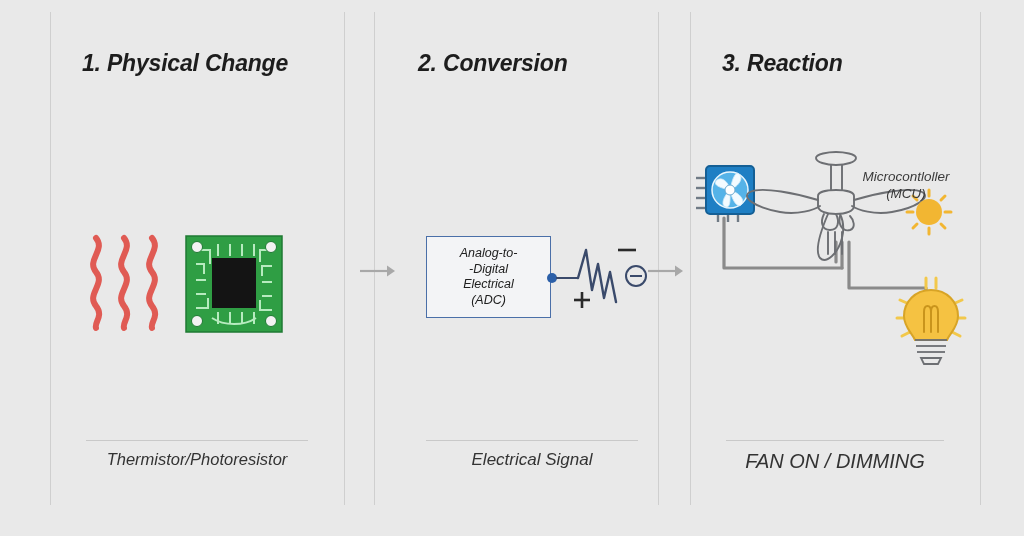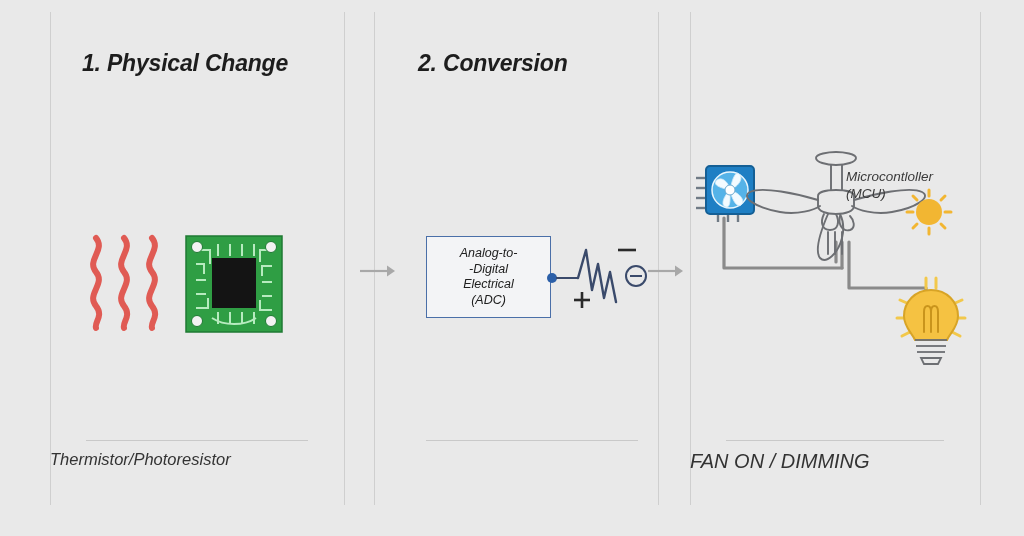--- a/index.html
+++ b/index.html
@@ -28,21 +28,21 @@
   }
   #panel-2 .panel-title{left:28px;}
   #panel-3 .panel-title{left:32px;}
 
   .caption-rule{
     position:absolute;left:36px;right:36px;top:440px;
     height:1px;background:#c9c9c9;
   }
   .caption{
     position:absolute;top:450px;left:0;width:100%;
-    font-size:17px;color:#333;
+    text-align:center;font-size:17px;color:#333;
   }
   #panel-1 .caption{font-size:16.5px;}
   #panel-3 .caption{font-size:20px;}
 
   
   .flow-arrow{position:absolute;top:264px;width:36px;height:14px;}
 
   
   .art1{position:absolute;top:230px;left:34px;width:220px;height:110px;}
 
@@ -56,21 +56,21 @@
   }
   .adc-box span{
     display:block;font-size:12.5px;color:#202020;line-height:15.5px;
     text-align:center;white-space:nowrap;
   }
 
   
   .art3{position:absolute;top:150px;left:4px;width:285px;height:230px;}
   .mcu-label{
     position:absolute;left:152px;top:18px;width:120px;
-    font-size:13.5px;color:#3a3a3a;line-height:17px;
+    font-size:13.5px;color:#3a3a3a;line-height:17px;text-align:center;
   }
   .mcu-label span{display:block;}
 </style>
 </head>
 <body>
 
 <div class="stage">
 
   <div class="vrule" style="left:50px;"></div>
   <div class="vrule" style="left:344px;"></div>
@@ -165,23 +165,25 @@
             <line x1="38" y1="54" x2="38" y2="70"></line>
           </g>
 
           <circle cx="92" cy="38" r="10" fill="none" stroke="#3a4a6b" stroke-width="2"></circle>
           <line x1="86" y1="38" x2="98" y2="38" stroke="#3a4a6b" stroke-width="2"></line>
         </svg>
       </div>
     </div>
 
     <div class="caption-rule"></div>
+    <div class="caption">Electrical Signal</div>
   </div>
 
   <div class="panel" id="panel-3">
+    <div class="panel-title">3. Reaction</div>
 
     <div class="art3">
       <svg width="285" height="230" viewBox="0 0 285 230">
 
         <g fill="none" stroke="#8a8a8a" stroke-width="3.2" stroke-linecap="round" stroke-linejoin="round">
           <path d="M30,68 L30,118 L148,118"></path>
           <path d="M155,92 L155,138 L232,138 L232,148"></path>
           <path d="M148,92 L148,118"></path>
           <path d="M142,92 L142,112"></path>
         </g>

